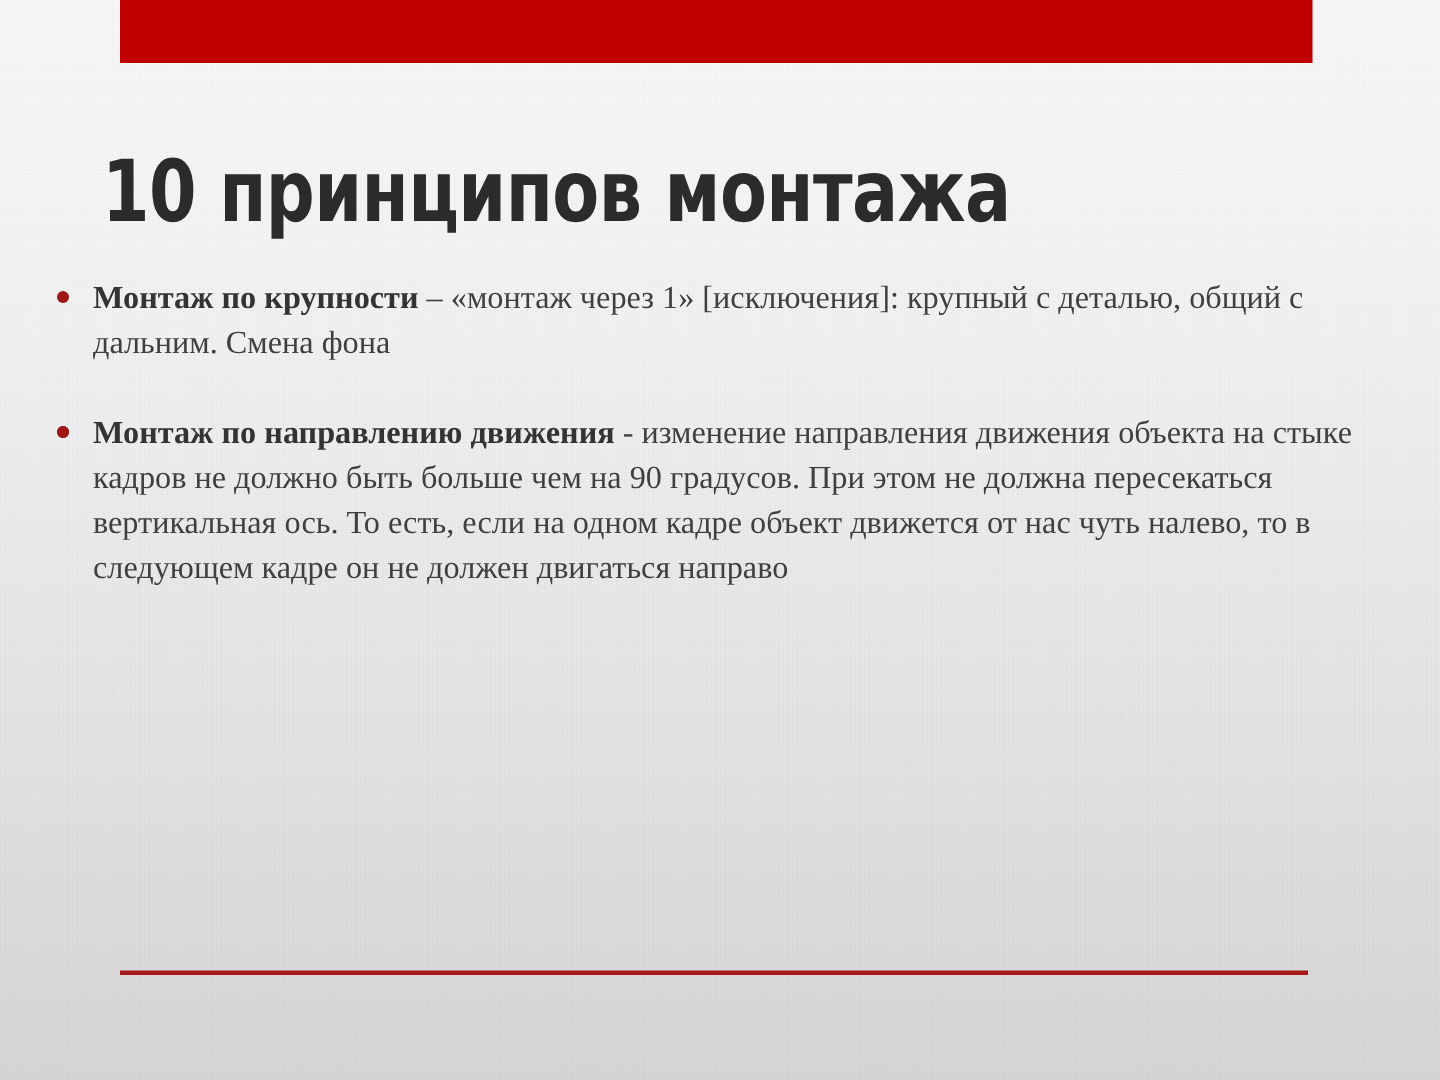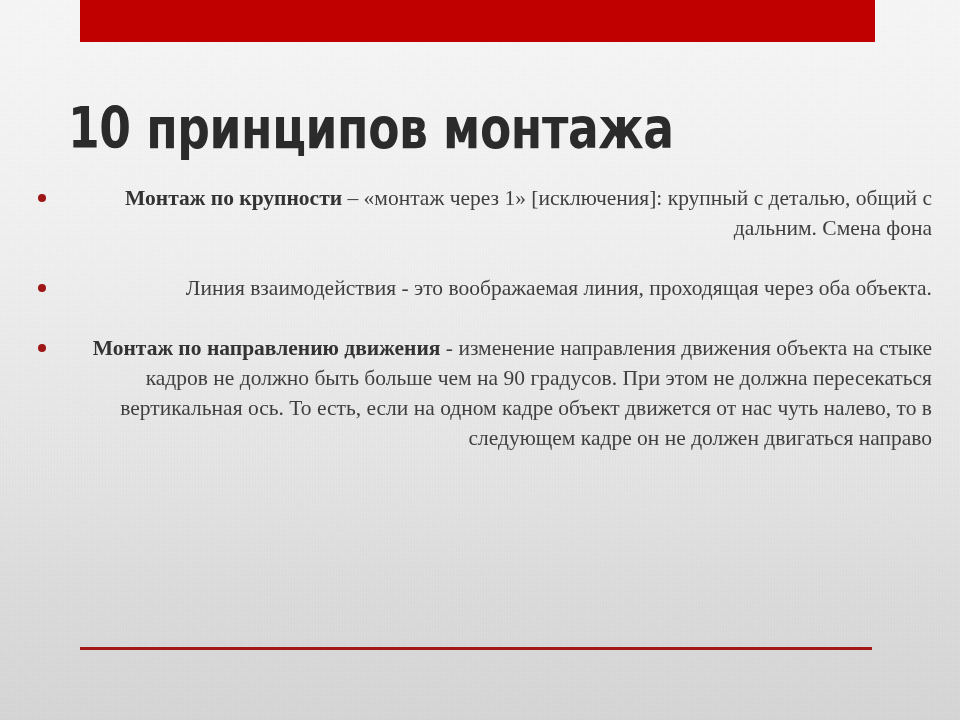--- a/index.html
+++ b/index.html
@@ -69,21 +69,21 @@
     width: 900px;
   }
 
   .bullet-block {
     position: relative;
     padding-left: 30px;
     margin-bottom: 30px;
     color: #3f3f3f;
     font-size: 21.5px;
     line-height: 30px;
-    text-align: right;
+    text-align: left;
   }
   .bullet-block:last-child { margin-bottom: 0; }
 
   .bullet-dot {
     position: absolute;
     left: 6px;
     top: 11px;
     width: 8px;
     height: 8px;
     border-radius: 50%;
@@ -122,21 +122,20 @@
 
   <div id="body">
 
     <div class="bullet-block">
       <span class="bullet-dot"></span>
       <span class="para"><span class="lead">Монтаж по крупности</span><span> – «монтаж через 1» [исключения]: крупный  с деталью, общий с дальним. Смена фона</span></span>
     </div>
 
     <div class="bullet-block">
       <span class="bullet-dot"></span>
-      <span class="para">Линия взаимодействия - это воображаемая линия, проходящая через оба объекта.</span>
     </div>
 
     <div class="bullet-block">
       <span class="bullet-dot"></span>
       <span class="para"><span class="lead">Монтаж по направлению движения</span><span> - изменение направления движения объекта на стыке кадров не должно быть больше чем на 90 градусов. При этом не должна пересекаться вертикальная ось. То есть, если на одном кадре объект движется от нас чуть налево, то в следующем кадре он не должен двигаться направо</span></span>
     </div>
 
   </div>
 
   <div id="bottom-rule"></div>

